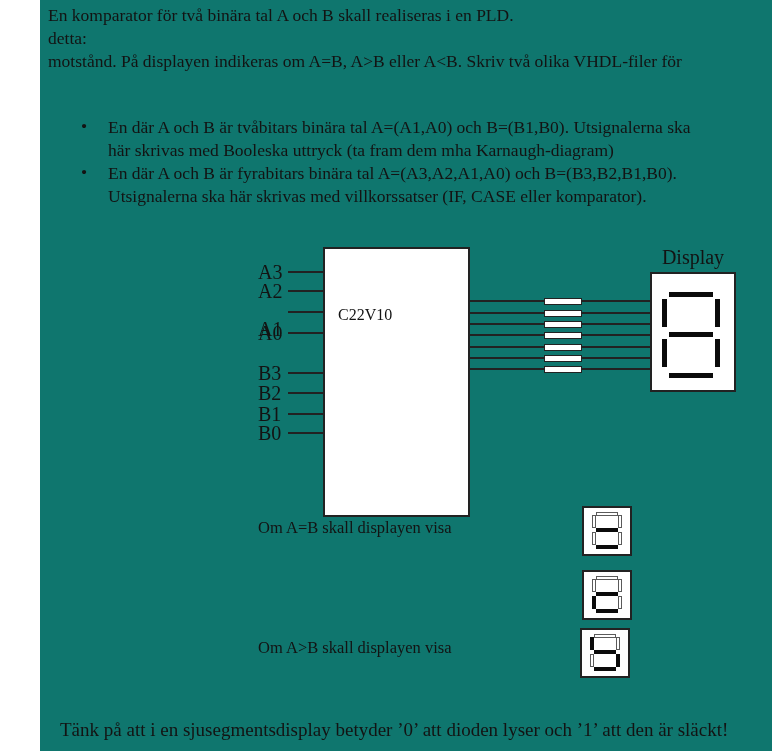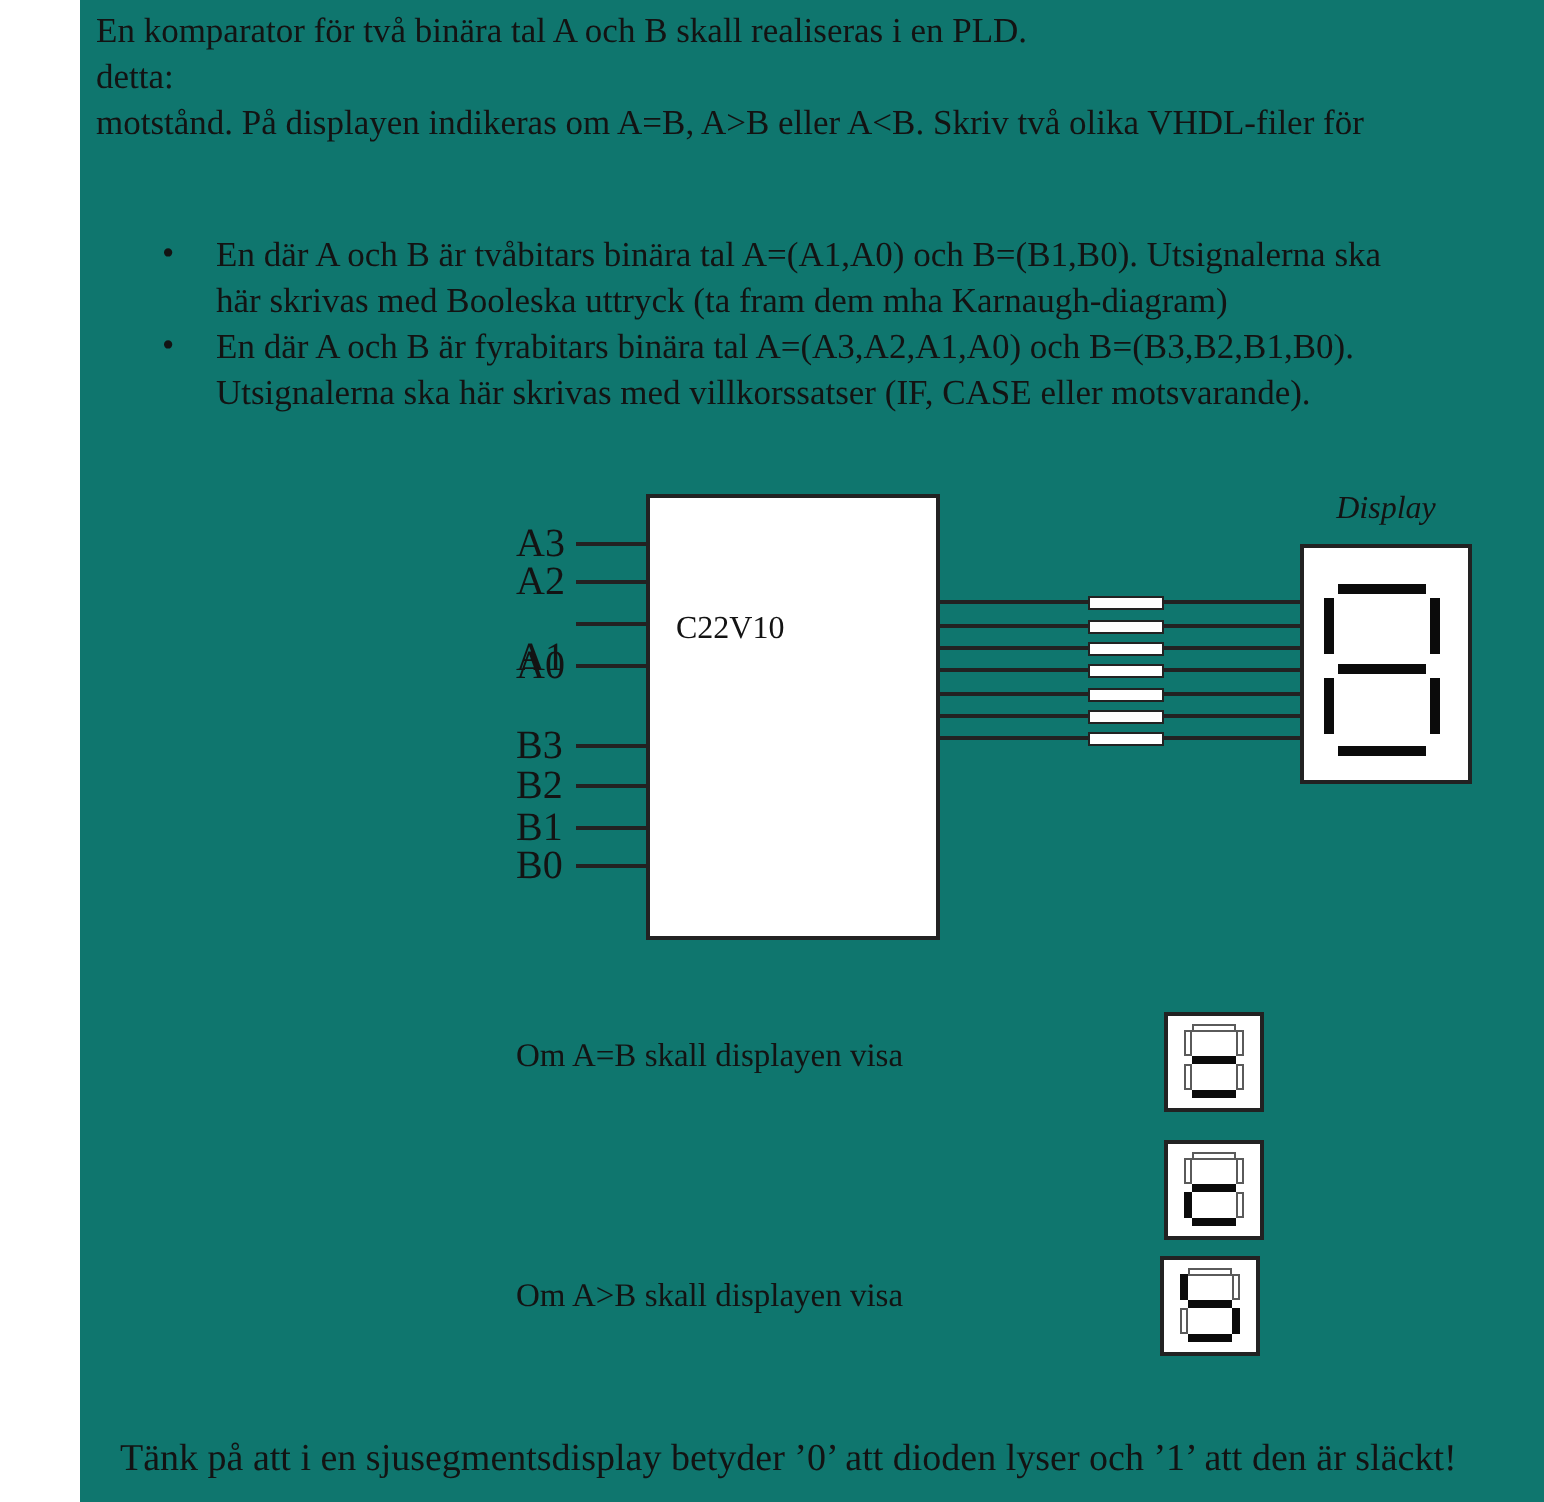--- a/index.html
+++ b/index.html
@@ -4,30 +4,30 @@
 <style>
   html,body{margin:0;padding:0;background:#fff;}
   .page{position:relative;width:772px;height:751px;background:#0f766e;overflow:hidden;
         font-family:"Liberation Serif","DejaVu Serif",serif;color:#131313;margin-left:40px;}
   .tline{white-space:nowrap;}
   .intro{position:absolute;left:8px;top:4px;font-size:17.5px;line-height:23px;}
   .bullets{position:absolute;left:0;top:116px;font-size:17.5px;line-height:23px;}
   .bullet-item{position:relative;padding-left:68px;}
   .dot{position:absolute;left:41px;top:-1px;}
   .diagram{position:absolute;left:0;top:0;width:772px;height:751px;}
-  .chip{position:absolute;left:283px;top:247px;width:147px;height:223px;
+  .chip{position:absolute;left:283px;top:247px;width:147px;height:270px;
         border:2px solid #222;box-sizing:border-box;background:#fff;}
   .chiplabel{position:absolute;left:13px;top:57px;font-size:16px;}
   .pinlabel{position:absolute;left:218px;font-size:20px;line-height:18px;}
   .wire{position:absolute;height:2px;background:#222;}
   .pinwire{left:248px;width:35px;}
   .outwire{left:430px;width:180px;}
   .resistor{position:absolute;left:504px;width:38px;height:7px;background:#fff;
             border:1.5px solid #222;box-sizing:border-box;}
-  .displabel{position:absolute;left:610px;top:246px;width:86px;text-align:center;font-size:16px;font-style:italic;}
+  .displabel{position:absolute;left:610px;top:246px;width:86px;text-align:center;font-size:20px;}
   .dispbox{position:absolute;left:610px;top:272px;width:86px;height:120px;
            border:2px solid #222;box-sizing:border-box;background:#fff;}
   .seg7{position:absolute;}
   .seg{position:absolute;box-sizing:border-box;border:1px solid #5a5a5a;background:#fff;}
   .seg.lit{background:#0b0b0b;border-color:#0b0b0b;}
   .seg7.big{left:622px;top:292px;width:58px;height:86px;}
   .big .a{left:7px;top:0;width:44px;height:5px;}
   .big .f{left:0;top:7px;width:5px;height:28px;}
   .big .b{left:53px;top:7px;width:5px;height:28px;}
   .big .g{left:7px;top:40px;width:44px;height:5px;}
@@ -60,21 +60,21 @@
 
   <div class="bullets">
     <div class="bullet-item">
       <span class="dot">•</span>
       <div class="tline">En där A och B är tvåbitars binära tal A=(A1,A0) och B=(B1,B0). Utsignalerna ska</div>
       <div class="tline">här skrivas med Booleska uttryck (ta fram dem mha Karnaugh-diagram)</div>
     </div>
     <div class="bullet-item">
       <span class="dot">•</span>
       <div class="tline">En där A och B är fyrabitars binära tal A=(A3,A2,A1,A0) och B=(B3,B2,B1,B0).</div>
-      <div class="tline">Utsignalerna ska här skrivas med villkorssatser (IF, CASE eller motsvarande).</div>
+      <div class="tline">Utsignalerna ska här skrivas med villkorssatser (IF, CASE eller komparator).</div>
     </div>
   </div>
 
   <div class="diagram">
 
     <div class="pinlabel" style="top:263px">A3</div>
     <div class="pinlabel" style="top:282px">A2</div>
     <div class="pinlabel" style="top:320px">A1</div>
     <div class="pinlabel" style="top:324px">A0</div>
     <div class="pinlabel" style="top:364px">B3</div>

